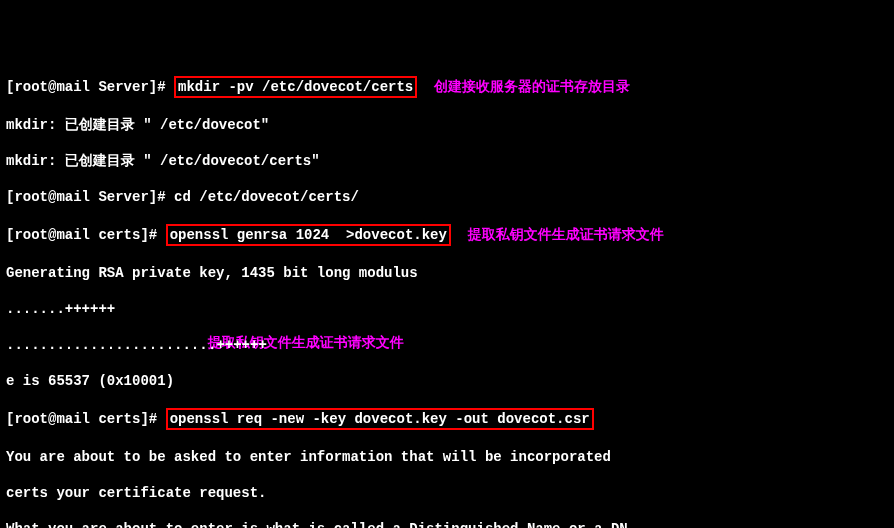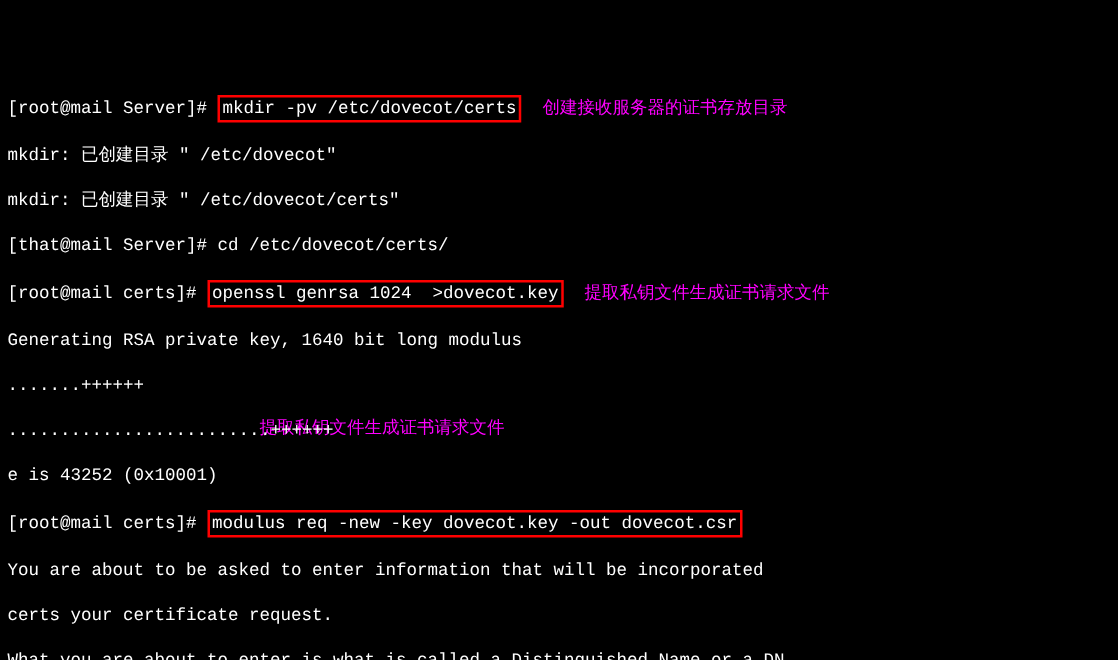--- a/index.html
+++ b/index.html
@@ -10,37 +10,37 @@
     line-height: 18px;
     padding: 4px 6px;
     width: 894px;
     height: 528px;
     overflow: hidden;
     white-space: pre;
   }
   .white { color: #fff; }
   .box { border: 2px solid #f00; padding: 0 2px; display: inline-block; }
   .annot { color: #f0f; display: inline-block; }
-  .line { display: block; }
+  .line { display: block; font-weight: bold; }
 </style>
 </head>
 <body>
 
 
 
 <span class="line"><span class="white">[root@mail Server]# </span><span class="box white">mkdir -pv /etc/dovecot/certs</span><span class="annot">  创建接收服务器的证书存放目录</span></span>
 <span class="line white">mkdir: 已创建目录 " /etc/dovecot"</span>
 <span class="line white">mkdir: 已创建目录 " /etc/dovecot/certs"</span>
-<span class="line white">[that@mail Server]# cd /etc/dovecot/certs/</span>
+<span class="line white">[root@mail Server]# cd /etc/dovecot/certs/</span>
 <span class="line"><span class="white">[root@mail certs]# </span><span class="box white">openssl genrsa 1024  &gt;dovecot.key</span><span class="annot">  提取私钥文件生成证书请求文件</span></span>
-<span class="line white">Generating RSA private key, 1640 bit long modulus</span>
+<span class="line white">Generating RSA private key, 1435 bit long modulus</span>
 <span class="line white">.......++++++</span>
 <span class="line"><span class="white">........................</span><span class="annot" style="position:relative;top:-2px;">提取私钥文件生成证书请求文件</span><span class="white" style="position:absolute;left:208px;">.++++++</span></span>
-<span class="line white">e is 43252 (0x10001)</span>
-<span class="line"><span class="white">[root@mail certs]# </span><span class="box white">modulus req -new -key dovecot.key -out dovecot.csr</span></span>
+<span class="line white">e is 65537 (0x10001)</span>
+<span class="line"><span class="white">[root@mail certs]# </span><span class="box white">openssl req -new -key dovecot.key -out dovecot.csr</span></span>
 <span class="line white">You are about to be asked to enter information that will be incorporated</span>
 <span class="line white">certs your certificate request.</span>
 <span class="line white">What you are about to enter is what is called a Distinguished Name or a DN.</span>
 
 
 
 
 
 
 

